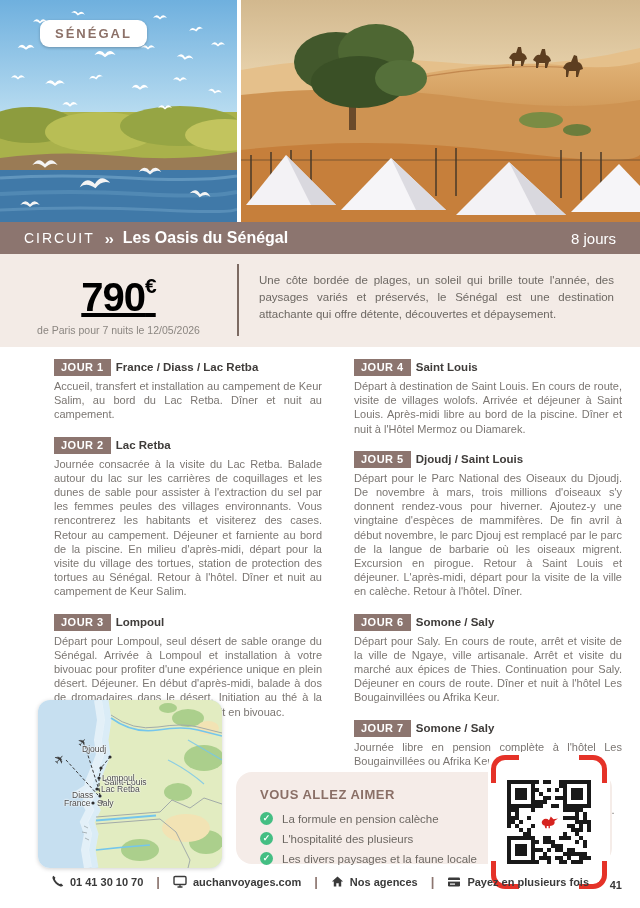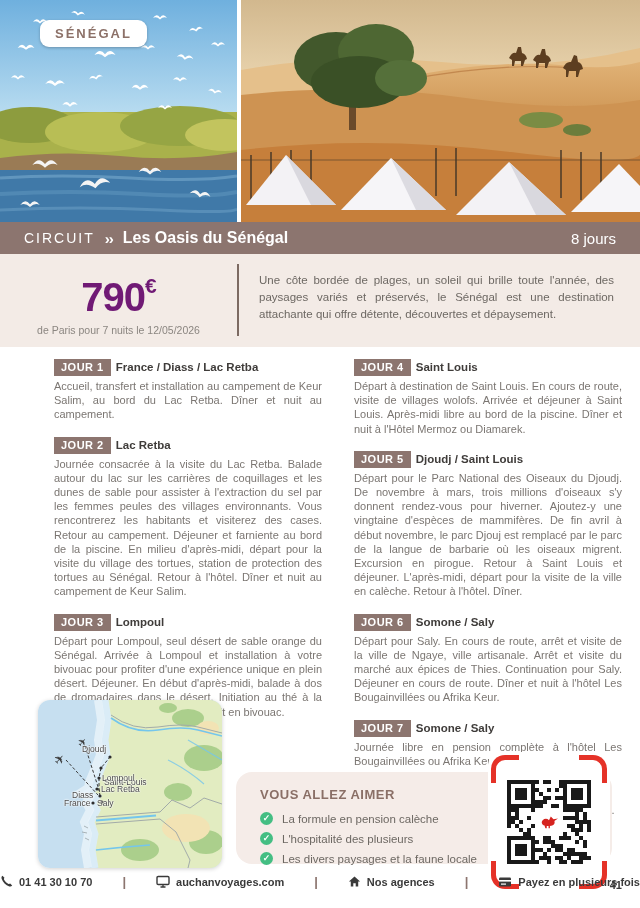--- a/index.html
+++ b/index.html
@@ -23,21 +23,21 @@
   .title-bar { position:absolute; left:0; top:222px; width:640px; height:32px; background:#8C756F;
     color:#fff; display:flex; align-items:center; padding:0 24px; }
   .tb-category { font-size:14px; letter-spacing:2px; font-weight:400; }
   .tb-sep { font-size:15px; font-weight:bold; margin:0 10px; letter-spacing:-1px; }
   .tb-title { font-size:16px; font-weight:bold; }
   .tb-duration { margin-left:auto; font-size:15px; font-weight:400; }
 
   
   .price-band { position:absolute; left:0; top:254px; width:640px; height:93px; background:#F3EBE6; display:flex; }
   .price-col { width:237px; padding-top:12px; text-align:center; }
-  .price-value { color:#701a75; font-size:40px; font-weight:bold; line-height:40px; letter-spacing:-1px; }
+  .price-value { color:#000000; font-size:40px; font-weight:bold; line-height:40px; letter-spacing:-1px;text-decoration:underline; }
   .price-cur { font-size:21px; vertical-align:18px; font-weight:bold; }
   .price-note { margin-top:6px; font-size:10.5px; color:#8B8681; line-height:14px; }
   .price-divider { width:2px; height:72px; background:#7C6A62; margin-top:10px; }
   .intro-text { flex:1; padding:18px 26px 0 20px; font-size:11.5px; color:#6D6863; line-height:17px; text-align:justify; }
 
   
   .col { position:absolute; top:357px; width:268px;margin-left:16px; }
   .col-left  { left:38px; }
   .col-right { left:338px; }
   .jour-block { margin-bottom:13px; }
@@ -73,21 +73,21 @@
   .qr-corner.bl { left:3px;  bottom:3px; border-left-width:5px; border-bottom-width:5px; border-bottom-left-radius:14px; }
   .qr-corner.br { right:3px; bottom:3px; border-right-width:5px; border-bottom-width:5px;border-bottom-right-radius:14px; }
   .qr-grid { position:absolute; left:19px; top:28px; width:84px; height:84px; }
   .qr-cell { position:absolute; width:4px; height:4px; background:#191919; }
   .qr-finder { position:absolute; width:28px; height:28px; border:4px solid #191919; }
   .qr-finder > div { position:absolute; left:4px; top:4px; width:12px; height:12px; background:#191919; }
   .qr-center { position:absolute; left:48px; top:57px; width:26px; height:26px; background:#fff; border-radius:4px;
     display:flex; align-items:center; justify-content:center; }
 
   
-  .footer { position:absolute; left:0; top:874px; width:640px; display:flex; align-items:center; justify-content:space-between; gap:13px; }
+  .footer { position:absolute; left:0; top:874px; width:640px; display:flex; align-items:center; justify-content:center; gap:13px; }
   .footer-item { display:flex; align-items:center; gap:6px; font-size:11px; font-weight:bold; color:#3A3A3A; }
   .footer-sep { color:#8C756F; font-size:13px; font-weight:bold; }
   .page-number { position:absolute; right:18px; top:879px; font-size:11px; font-weight:bold; color:#3A3A3A; }
   .f-icon { display:inline-flex; }
 </style>
 </head>
 <body>
 
 <div class="page">
 

